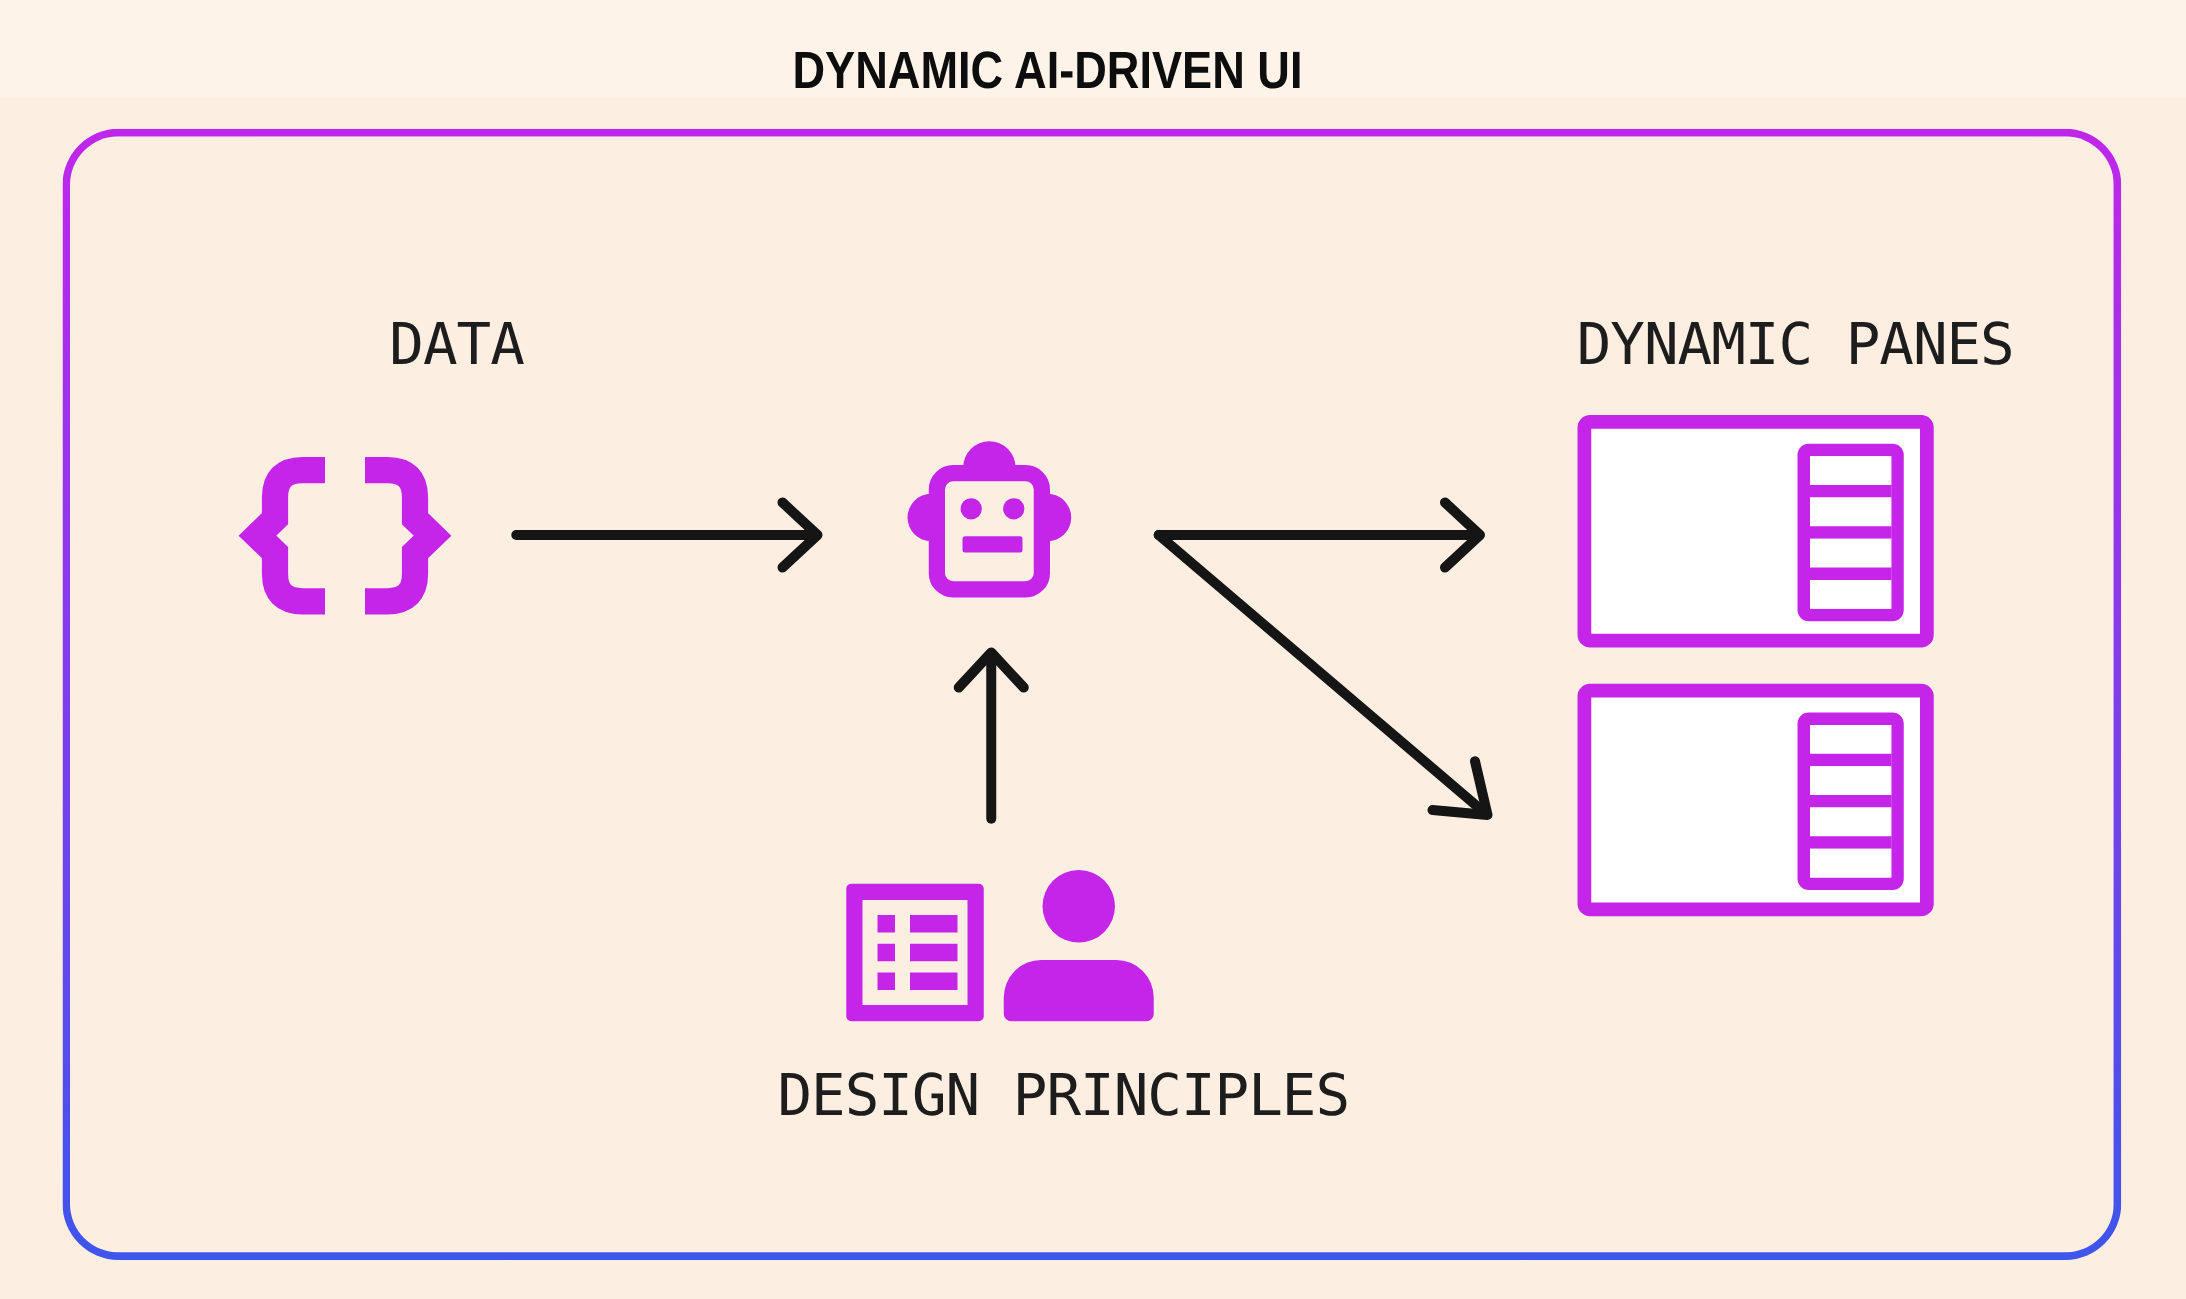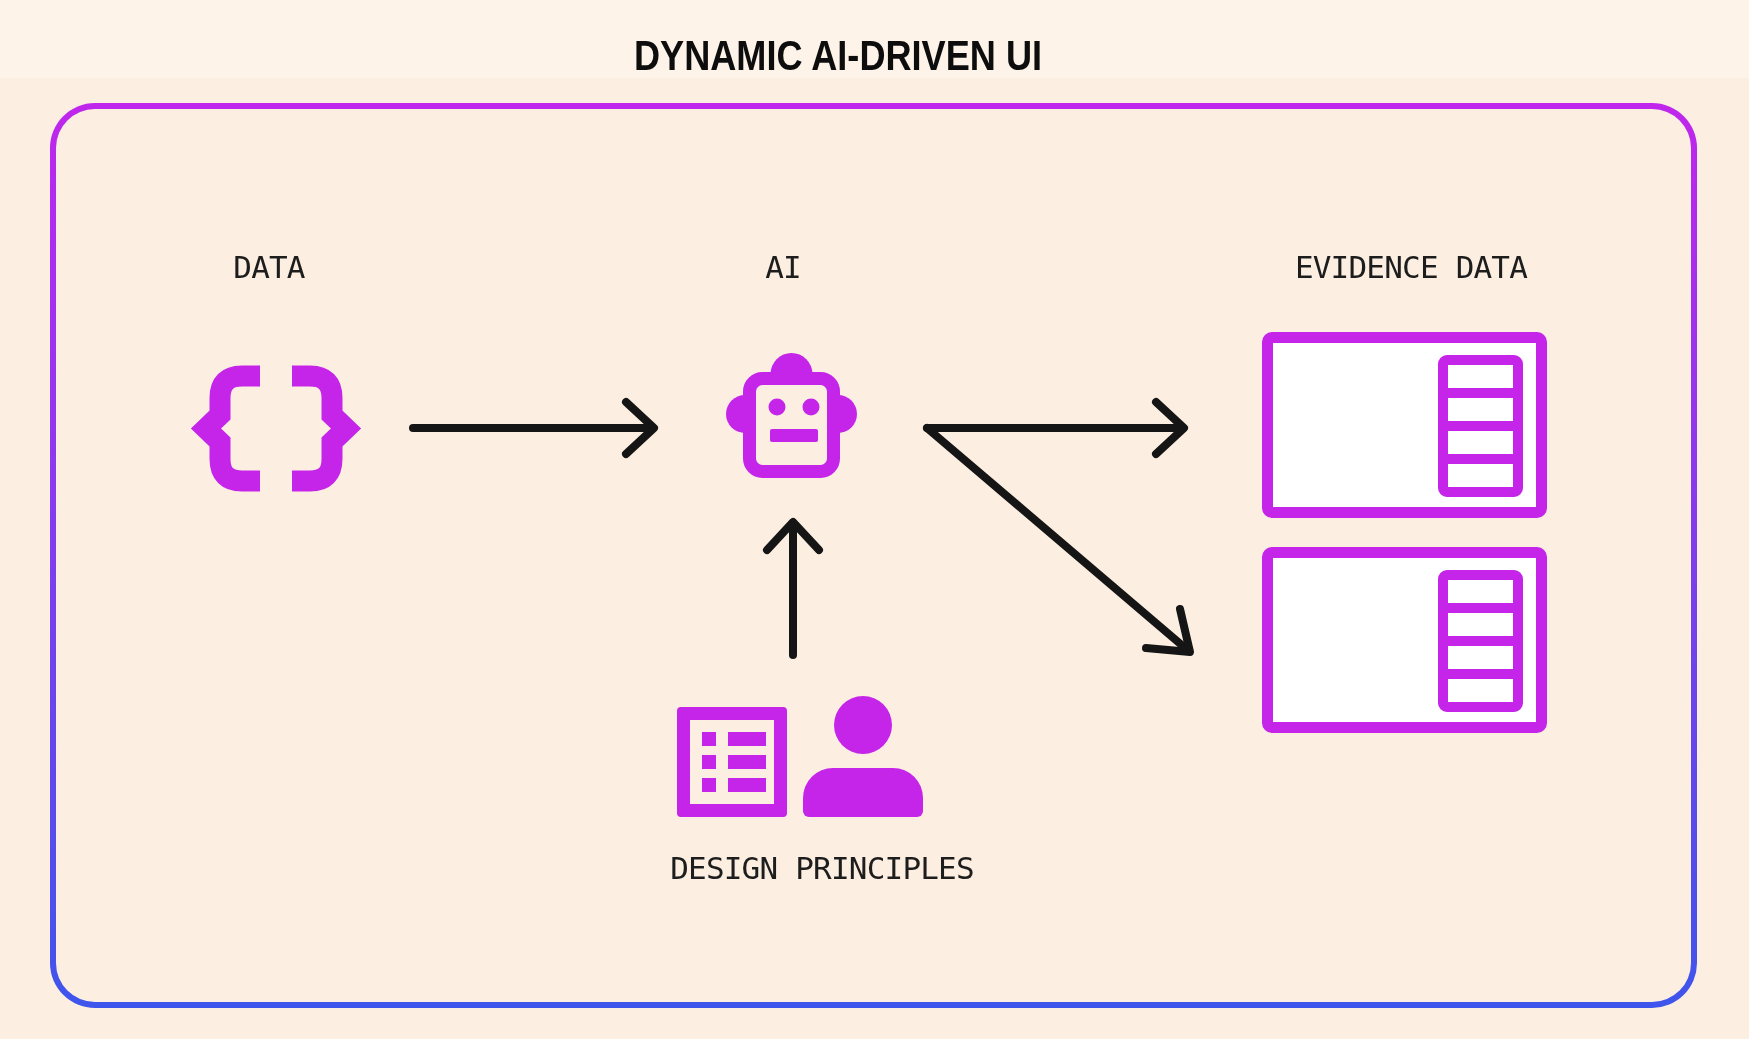--- a/index.html
+++ b/index.html
@@ -21,22 +21,22 @@
 
   .frame{
     position:absolute;left:50px;top:103px;width:1647px;height:905px;
     border:6px solid transparent;border-radius:45px;
     background:linear-gradient(var(--bg),var(--bg)) padding-box,
                linear-gradient(180deg,var(--frame-top),var(--frame-bottom)) border-box;
   }
 
   .node-label{
     position:absolute;font-family:"DejaVu Sans Mono","Liberation Mono",monospace;
-    font-size:31px;line-height:1;letter-spacing:-0.8px;color:var(--label-ink);
-    text-align:center;white-space:nowrap;
+    font-size:46px;line-height:1;letter-spacing:-0.8px;color:var(--label-ink);
+    text-align:right;white-space:nowrap;
   }
   .lbl-data{left:119px;top:252px;width:300px;}
   .lbl-ai{left:633px;top:252px;width:300px;}
   .lbl-evidence{left:1211px;top:252px;width:400px;}
   .lbl-design{left:622px;top:853px;width:400px;}
 
   svg{position:absolute;overflow:visible;}
   .accent-stroke{stroke:var(--accent);fill:none;}
   .accent-fill{fill:var(--accent);}
 
@@ -108,32 +108,31 @@
       <polyline points="767,550 793,522 819,550"></polyline>
     </g>
   </svg>
 
   <div class="node-label lbl-data">DATA</div>
   <svg class="braces-icon" viewBox="0 0 158 127">
     <path class="accent-stroke" stroke-width="21" stroke-linejoin="miter" d="M 63 11 L 45 11 Q 23 11 23 33 L 23 50 L 9 63.5 L 23 77 L 23 94 Q 23 116 45 116 L 63 116"></path>
     <path class="accent-stroke" stroke-width="21" stroke-linejoin="miter" d="M 95 11 L 113 11 Q 135 11 135 33 L 135 50 L 149 63.5 L 135 77 L 135 94 Q 135 116 113 116 L 95 116"></path>
   </svg>
 
-  <div class="node-label lbl-ai">AI</div>
   <svg class="robot-icon" viewBox="0 0 145 145">
     <circle class="accent-fill" cx="76.5" cy="29" r="21"></circle>
     <circle class="accent-fill" cx="30" cy="69" r="19"></circle>
     <circle class="accent-fill" cx="123" cy="69" r="19"></circle>
     <rect x="34.5" y="33.5" width="84" height="93" rx="13" fill="var(--bg)" stroke="var(--accent)" stroke-width="13"></rect>
     <circle class="accent-fill" cx="62" cy="62" r="8.5"></circle>
     <circle class="accent-fill" cx="96" cy="62" r="8.5"></circle>
     <rect class="accent-fill" x="55" y="84" width="48" height="13" rx="2"></rect>
   </svg>
 
-  <div class="node-label lbl-evidence">EVIDENCE DATA</div>
+  <div class="node-label lbl-evidence">DYNAMIC PANES</div>
 
   <div class="pane pane-1">
     <div class="pane-list">
       <div class="cell"></div>
         <div class="bar"></div>
       <div class="cell"></div>
         <div class="bar"></div>
       <div class="cell"></div>
         <div class="bar"></div>
       <div class="cell"></div>

